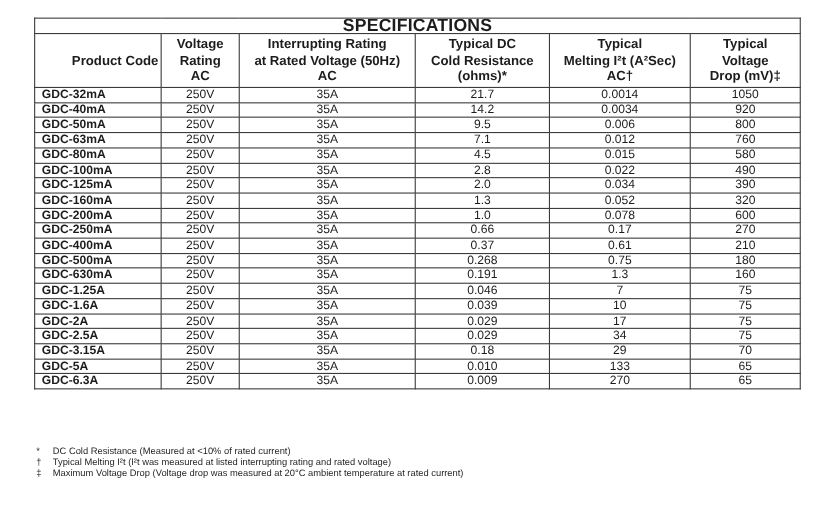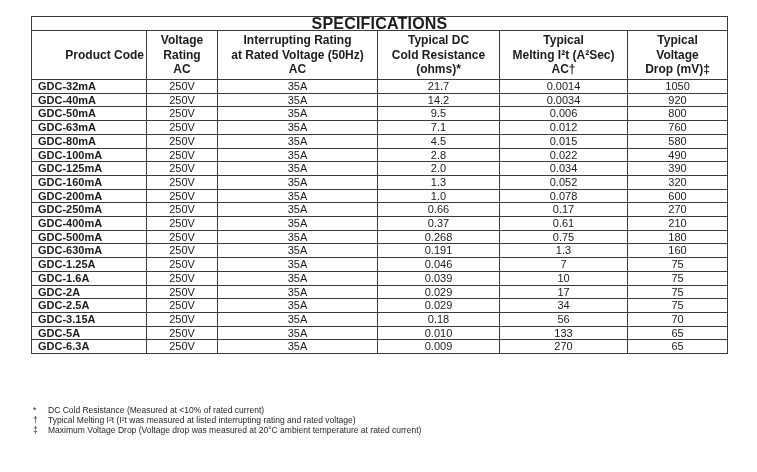--- a/index.html
+++ b/index.html
@@ -234,21 +234,21 @@
           <td class="">35A</td>
           <td class="">0.029</td>
           <td class="">34</td>
           <td class="">75</td>
         </tr>
         <tr>
           <td class="code">GDC-3.15A</td>
           <td class="">250V</td>
           <td class="">35A</td>
           <td class="">0.18</td>
-          <td class="">56</td>
+          <td class="">29</td>
           <td class="">70</td>
         </tr>
         <tr>
           <td class="code">GDC-5A</td>
           <td class="">250V</td>
           <td class="">35A</td>
           <td class="">0.010</td>
           <td class="">133</td>
           <td class="">65</td>
         </tr>

